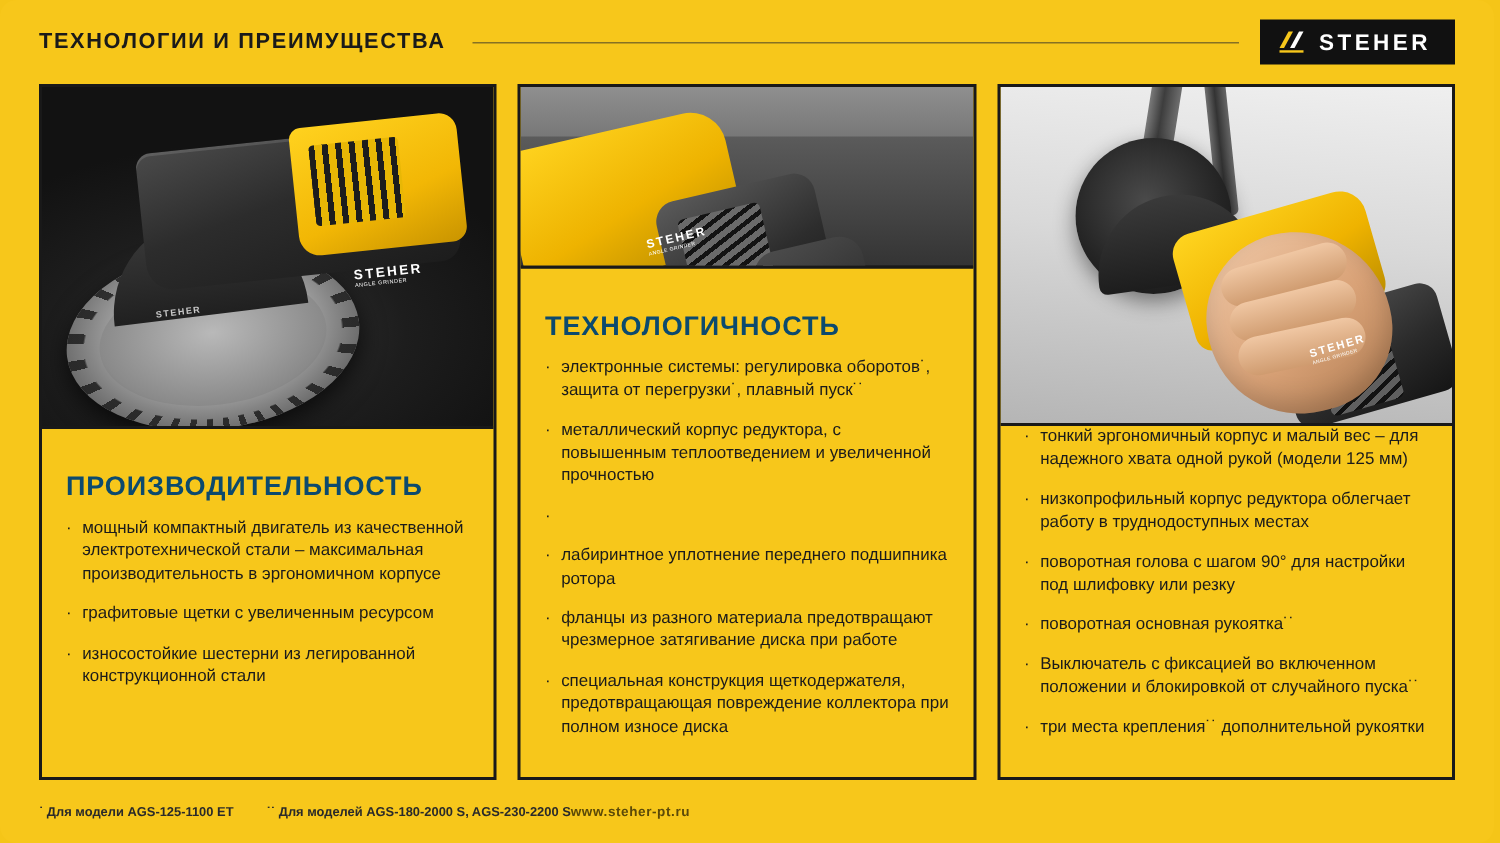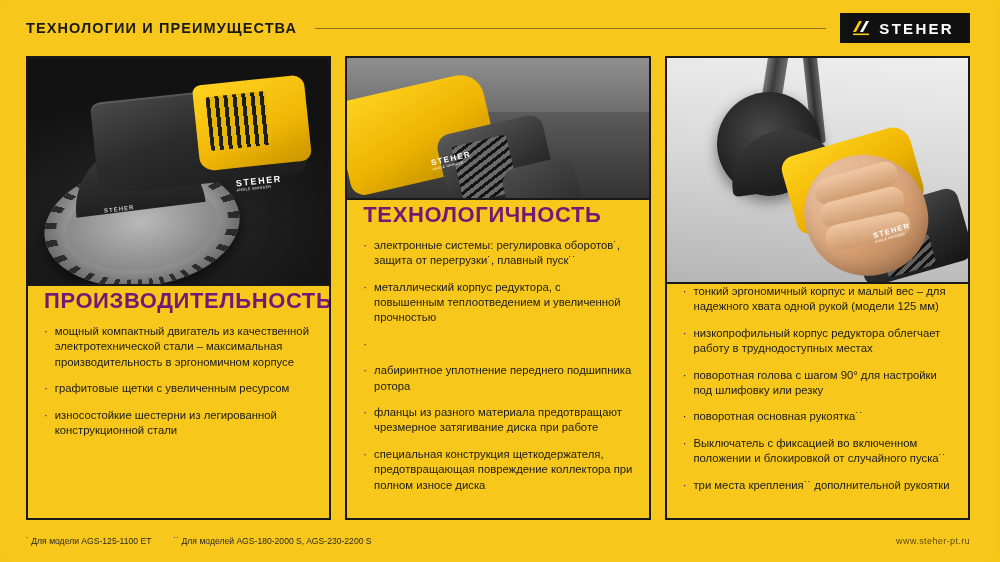--- a/index.html
+++ b/index.html
@@ -75,25 +75,25 @@
     overflow: hidden;
   }
   .card-photo {
     height: 228px;
     position: relative;
     overflow: hidden;
     background: #171717;
     border-bottom: 2px solid #191919;
   }
   .card-title {
-    font-size: 22px;
+    font-size: 18px;
     font-weight: bold;
     letter-spacing: .6px;
-    color: #701a75;
-    padding: 2px 16px 10px 16px;
+    color: #0c4a6e;
+    padding: 28px 16px 10px 16px;
     text-transform: uppercase;
   }
   .card-body {
     padding: 0 16px 14px 16px;
     flex: 1;
   }
   .bullet {
     display: flex;
     gap: 7px;
     font-size: 11.3px;
@@ -107,33 +107,32 @@
     font-size: 11.3px;
   }
 
   
   .footer {
     position: absolute;
     left: 26px; right: 26px; bottom: 0;
     height: 42px;
     display: flex;
     align-items: center;
-    justify-content: space-between;
+    font-weight: bold;
   }
   .footnotes {
     display: flex;
     gap: 22px;
     font-size: 8.6px;
     color: #2a2a2a;
   }
   .site {
     font-size: 9px;
     color: #5c4a08;
     letter-spacing: .4px;
-    margin-left: 24px;
   }
 
   
   .ph { position: absolute; }
 
   
   .p1-bg {
     inset: 0;
     background:
       radial-gradient(ellipse 70% 55% at 42% 72%, #3a3a3a 0%, #1d1d1d 55%, #121212 100%);

